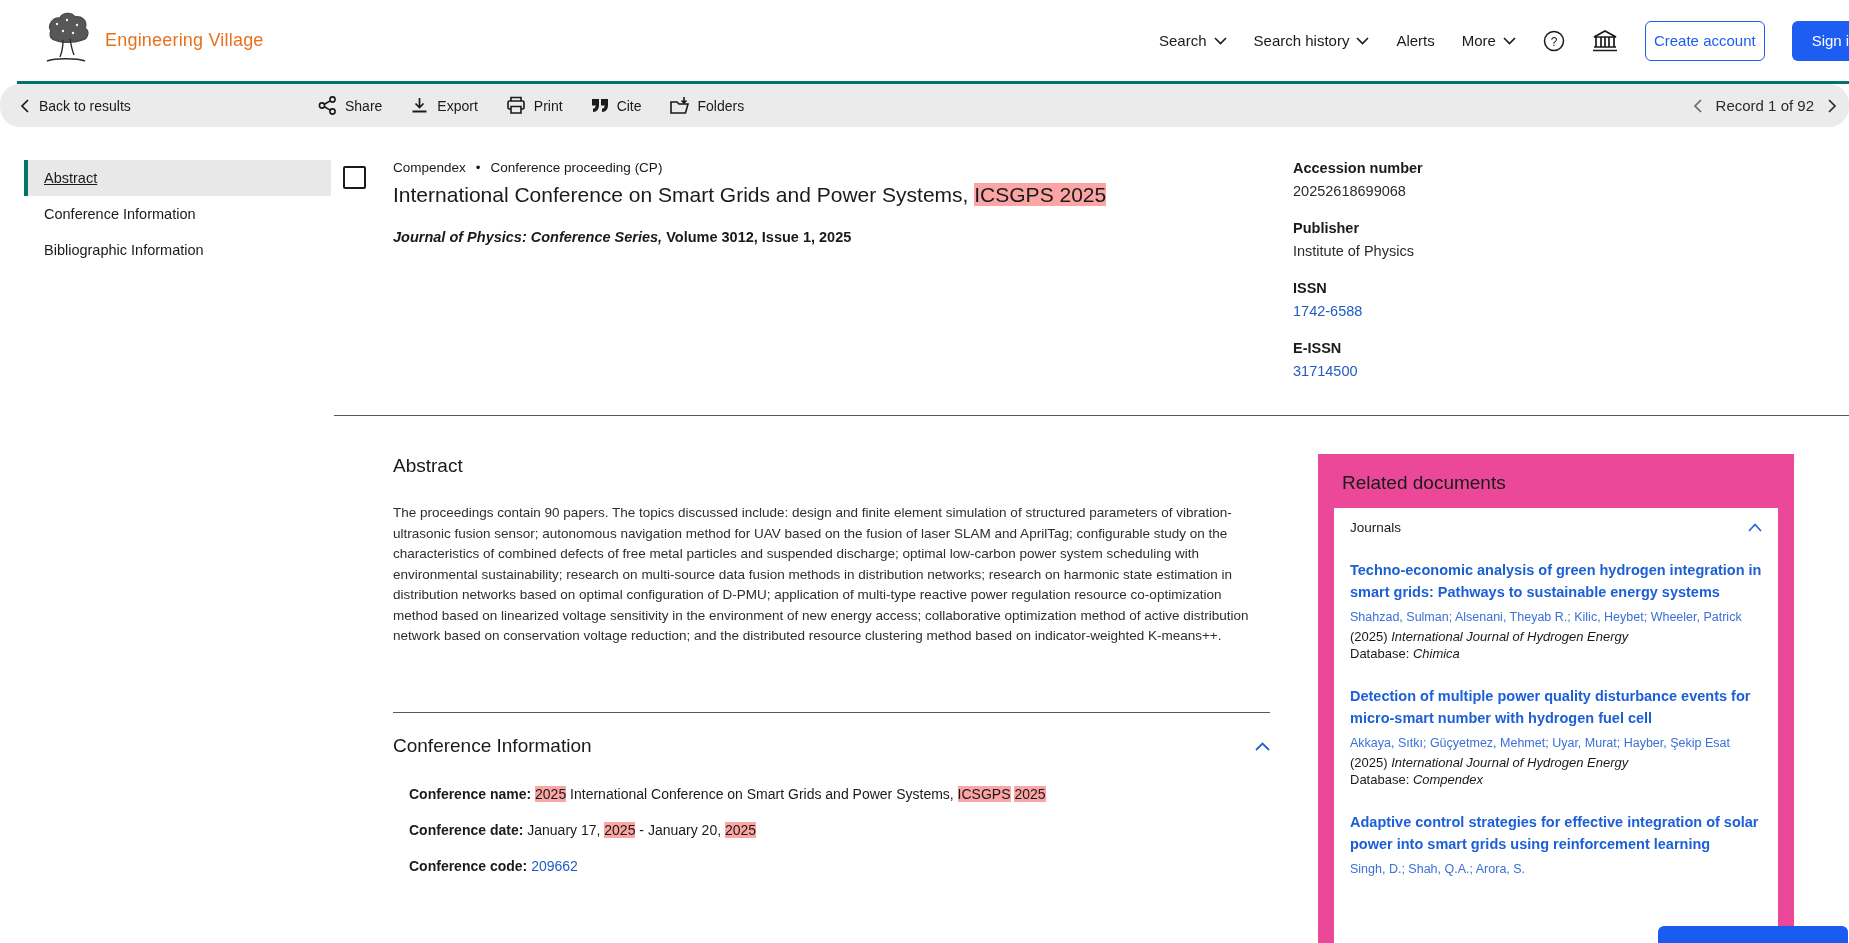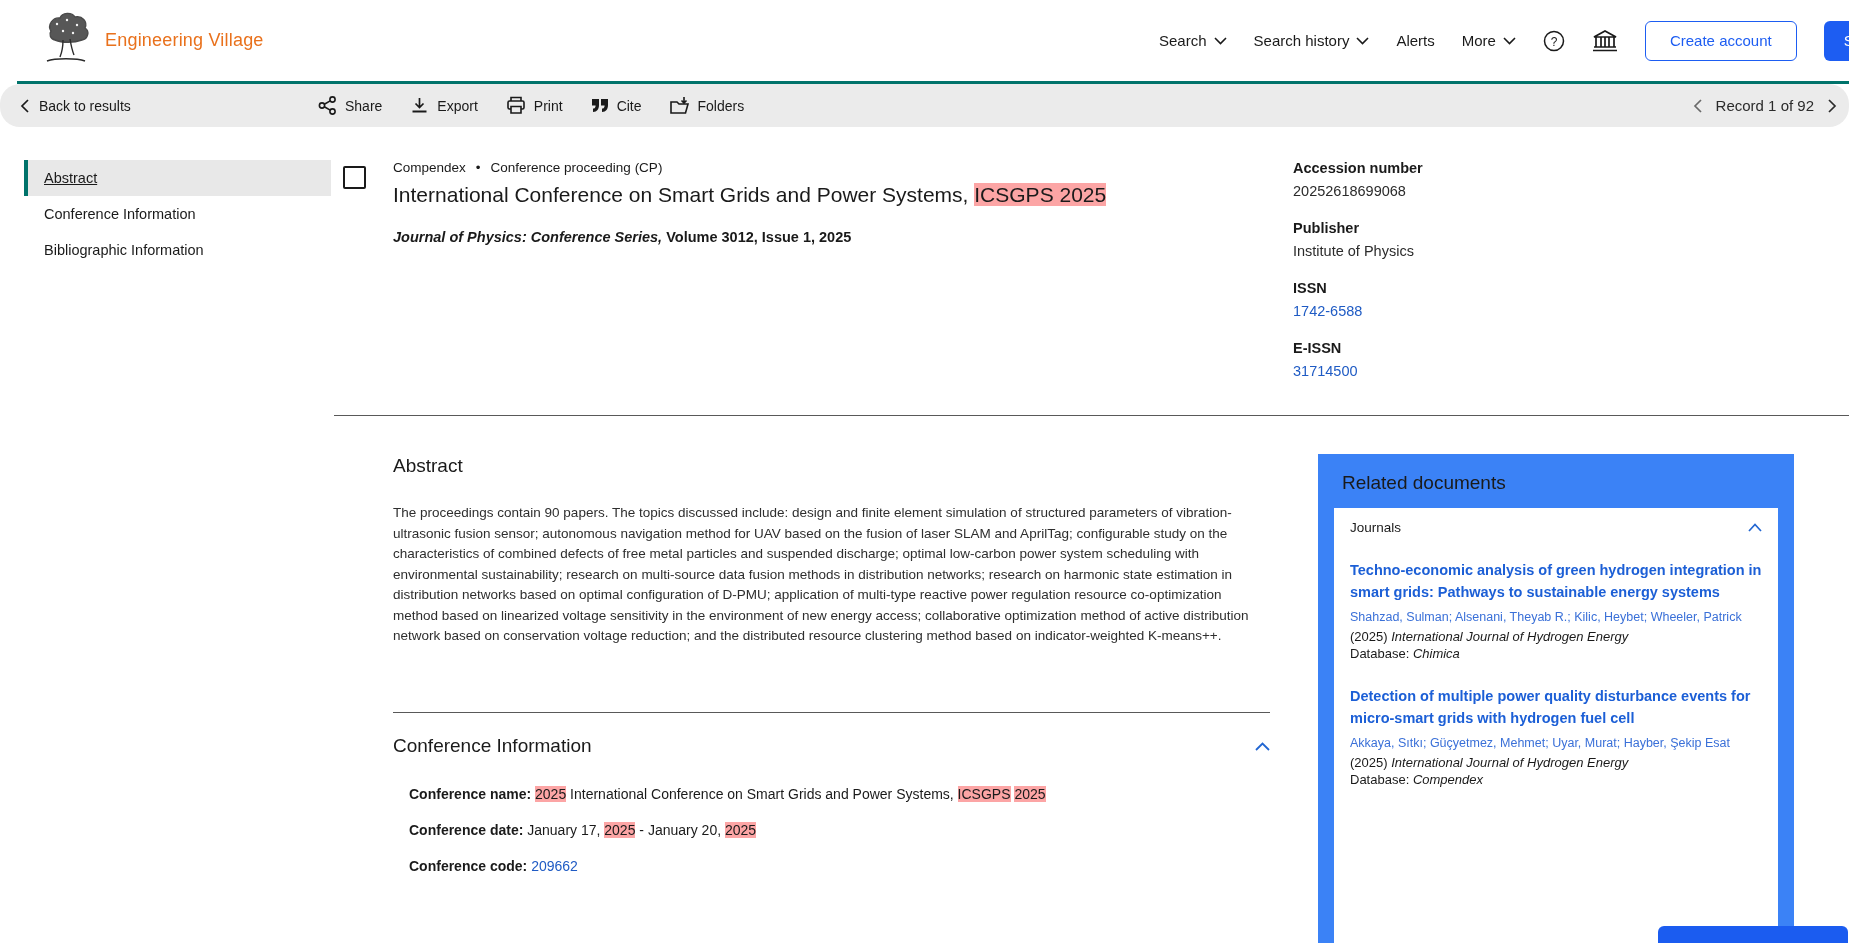--- a/index.html
+++ b/index.html
@@ -7,21 +7,21 @@
   body { font-family:"Liberation Sans","DejaVu Sans",sans-serif; color:#1a1a1a; }
   .page { position:relative; width:1849px; height:943px; overflow:hidden; background:#fff; }
 
   
   .header { position:absolute; top:0; left:17px; width:100%; height:84px; background:#fff; border-bottom:3px solid #00736b; }
   .brand { position:absolute; left:24px; top:11px; display:flex; align-items:center; gap:14px; }
   .brand-name { color:#e9711c; font-size:18px; letter-spacing:.2px; }
   .top-nav { position:absolute; left:1142px; top:0; height:81px; display:flex; align-items:center; gap:27px; white-space:nowrap; }
   .nav-item { display:flex; align-items:center; gap:7px; font-size:15px; color:#1a1a1a; cursor:pointer; }
   .icon-btn { display:flex; align-items:center; justify-content:center; cursor:pointer; }
-  .btn-outline { border:1px solid #1d5df2; color:#1d5df2; background:#fff; border-radius:6px; height:40px; padding:0 24px; font-size:15px; display:flex; align-items:center; cursor:pointer; }
+  .btn-outline { border:1px solid #1d5df2; color:#1d5df2; background:#fff; border-radius:6px; height:40px; padding:0 8px; font-size:15px; display:flex; align-items:center; cursor:pointer; }
   .btn-solid { border:none; background:#1d5df2; color:#fff; border-radius:6px; height:40px; padding:0 20px; font-size:15px; display:flex; align-items:center; cursor:pointer; }
 
   
   .toolbar { position:absolute; top:84px; left:0; width:100%; height:43px; background:#ebebeb;border-radius:20px; }
   .back-link { position:absolute; left:20px; top:0; height:43px; display:flex; align-items:center; gap:10px; font-size:14px; cursor:pointer; }
   .tool-actions { position:absolute; left:318px; top:0; height:43px; display:flex; align-items:center; gap:28px; }
   .tool-action { display:flex; align-items:center; gap:8px; font-size:14px; cursor:pointer;text-align:center; }
   .record-nav { position:absolute; right:12px; top:0; height:43px; display:flex; align-items:center; gap:14px; font-size:15px; color:#2b2b2b; }
   .rec-chev { cursor:pointer; display:flex; align-items:center; }
 
@@ -56,21 +56,21 @@
 
   
   .conf-block { position:absolute; left:393px; top:735px; width:877px; }
   .conf-head-row { display:flex; justify-content:space-between; align-items:center; }
   .conf-fields { margin:27px 0 0 16px; }
   .conf-field { font-size:14px; margin-bottom:15px; line-height:21px; }
   .conf-field b { font-weight:700; }
   .link-blue { color:#1f5bc4; cursor:pointer; }
 
   
-  .related-panel { position:absolute; left:1318px; top:454px; width:476px; height:489px; background:#3b82f6; padding:16px 16px 17px 16px; }
+  .related-panel { position:absolute; left:1318px; top:454px; width:476px; height:489px; background:#ec4899; padding:16px 16px 17px 16px; }
   .related-heading { font-size:19px; margin:2px 0 14px 8px; }
   .related-card { background:#fff; padding:12px 16px 20px 16px; height:100%; }
   .group-row { display:flex; justify-content:space-between; align-items:center; cursor:pointer; }
   .group-label { font-size:13.5px; }
   .rel-item { margin-top:24px; }
   .rel-title { font-size:14.5px; font-weight:700; color:#1c5fd6; line-height:22px; cursor:pointer; }
   .rel-authors { margin-top:7px; font-size:12.5px; color:#3a70d8; cursor:pointer; }
   .rel-pub { margin-top:5px; font-size:13px; color:#1a1a1a; }
   .rel-pub .it { font-style:italic; }
   .rel-db { margin-top:2px; font-size:13px; }
@@ -311,24 +311,28 @@
       </div>
 
       <div class="rel-item">
         <div class="rel-title">Techno-economic analysis of green hydrogen integration in smart grids: Pathways to sustainable energy systems</div>
         <div class="rel-authors">Shahzad, Sulman; Alsenani, Theyab R.; Kilic, Heybet; Wheeler, Patrick</div>
         <div class="rel-pub"><span>(2025) </span><span class="it">International Journal of Hydrogen Energy</span></div>
         <div class="rel-db"><span>Database: </span><span class="it">Chimica</span></div>
       </div>
 
       <div class="rel-item">
-        <div class="rel-title">Detection of multiple power quality disturbance events for micro-smart grids with hydrogen fuel cell</div>
+        <div class="rel-title">Detection of multiple power quality disturbance events for micro-smart number with hydrogen fuel cell</div>
         <div class="rel-authors">Akkaya, Sıtkı; Güçyetmez, Mehmet; Uyar, Murat; Hayber, Şekip Esat</div>
         <div class="rel-pub"><span>(2025) </span><span class="it">International Journal of Hydrogen Energy</span></div>
         <div class="rel-db"><span>Database: </span><span class="it">Compendex</span></div>
       </div>
 
+      <div class="rel-item">
+        <div class="rel-title">Adaptive control strategies for effective integration of solar power into smart grids using reinforcement learning</div>
+        <div class="rel-authors">Singh, D.; Shah, Q.A.; Arora, S.</div>
+      </div>
     </div>
   </div>
 
   <button class="feedback-btn"></button>
 
 </div>
 
 </body></html>

